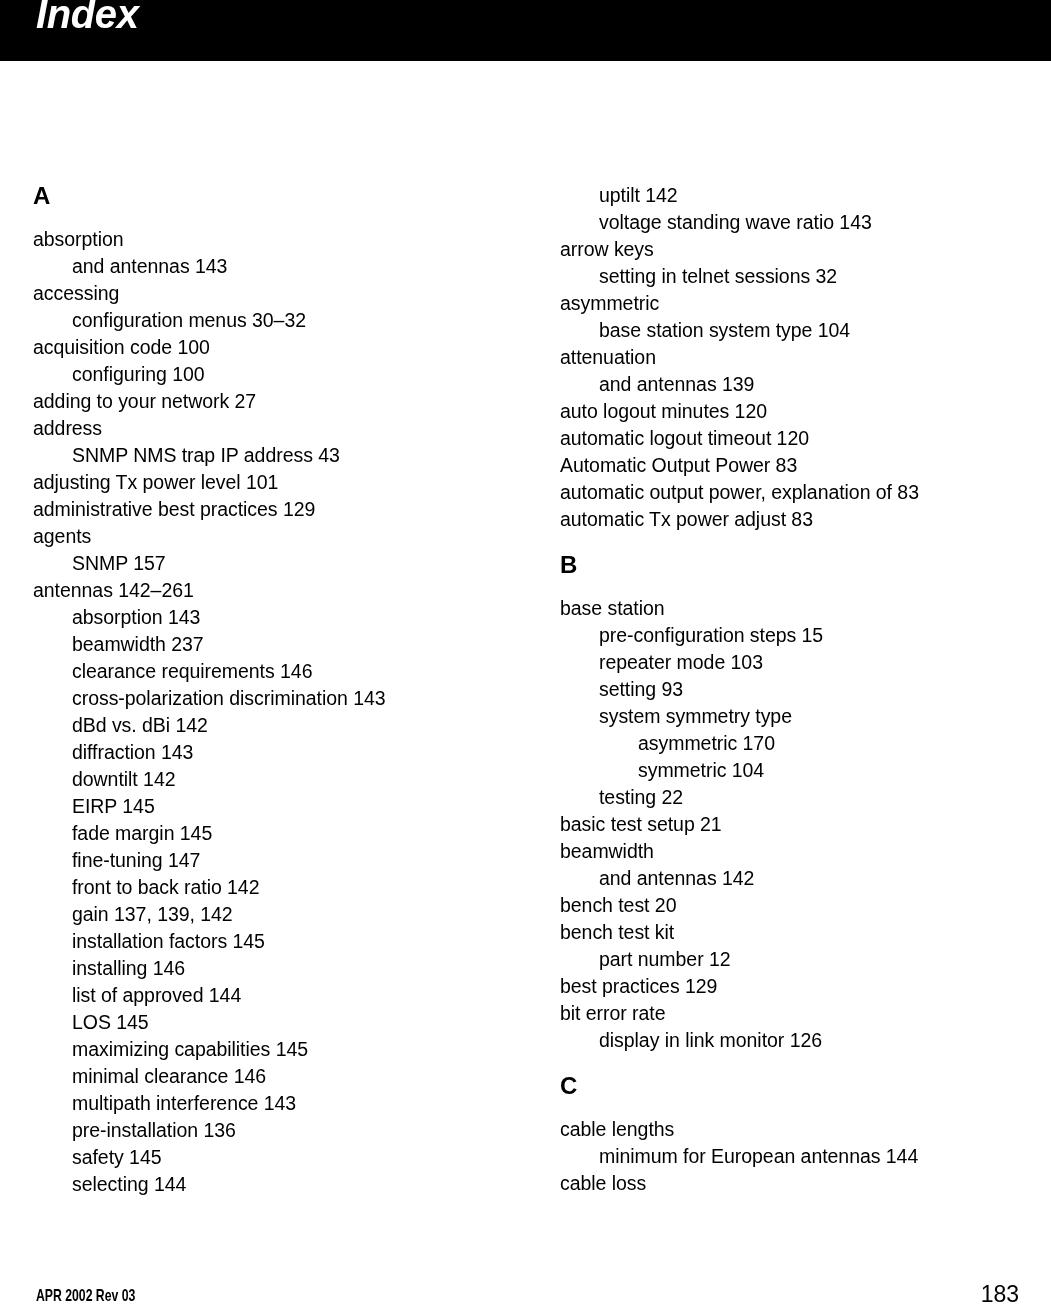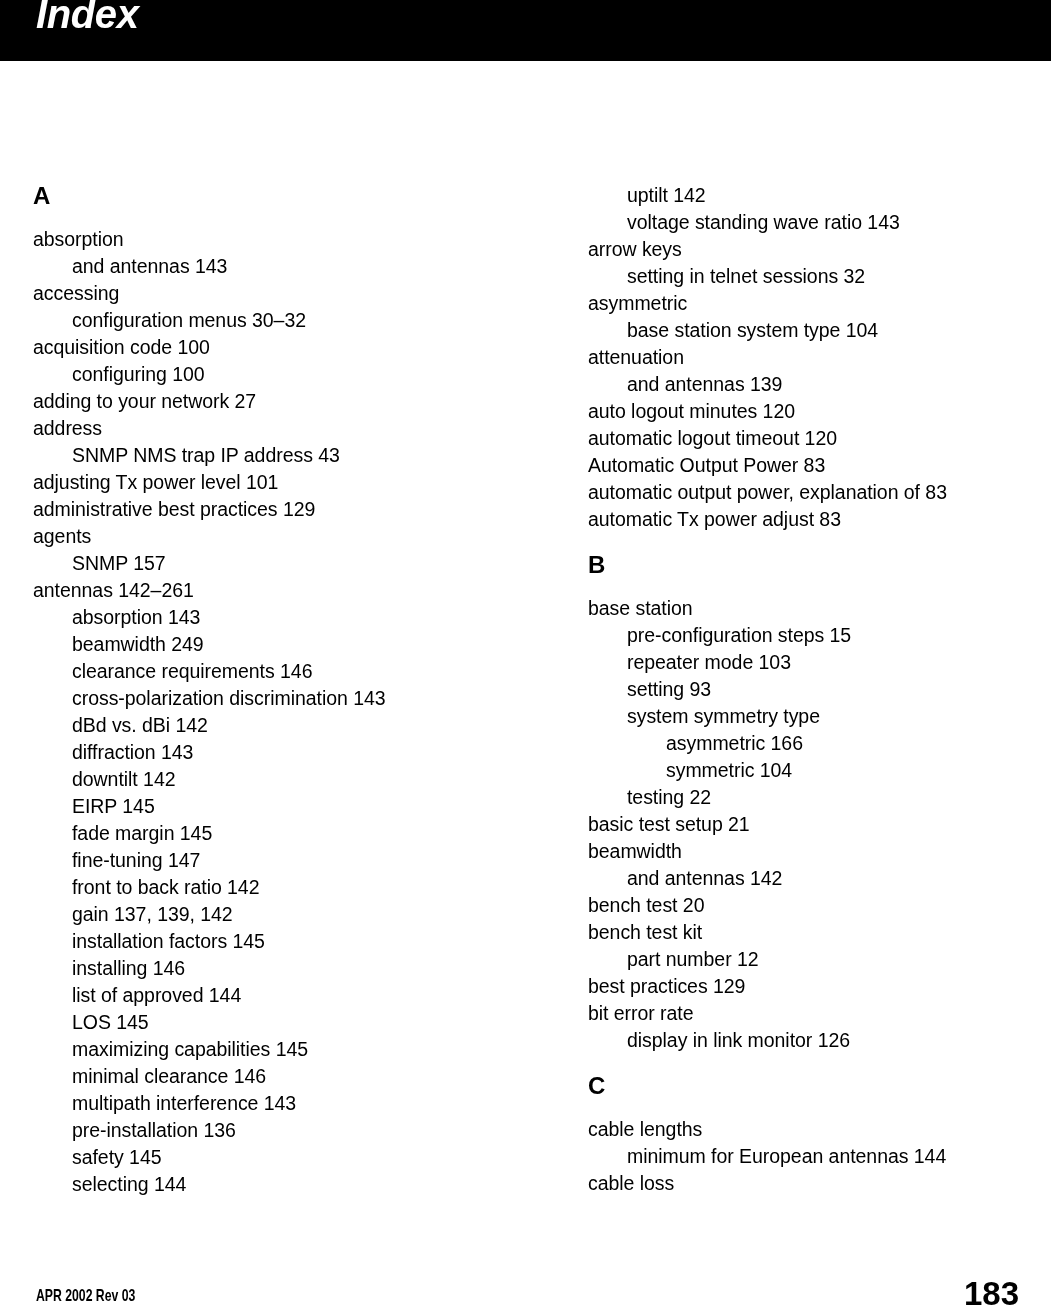--- a/index.html
+++ b/index.html
@@ -45,21 +45,21 @@
     left: 0;
     top: 182px;
     width: 1051px;
   }
   .column {
     position: absolute;
     top: 0;
     width: 460px;
   }
   #column-left  { left: 33px;  }
-  #column-right { left: 560px; margin-left: 28px; }
+  #column-right { left: 560px; }
 
   .letter-heading {
     font-size: 24px;
     font-weight: bold;
     line-height: 27px;
     margin: 0 0 17px 0;
     letter-spacing: 0.2px;
   }
   .letter-heading.spaced-above {
     margin-top: 18px;
@@ -91,23 +91,23 @@
     line-height: 20px;
     font-weight: bold;
     transform: scaleX(0.72);
     transform-origin: left top;
     white-space: nowrap;
   }
   #footer-page {
     position: absolute;
     right: 32px;
     top: -9px;
-    font-size: 33px;
+    font-size: 23px;
     line-height: 34px;
-    font-weight: bold;
+    font-weight: normal;
     white-space: nowrap;
   }
 </style>
 </head>
 <body>
 
 <div id="header-band">
   <div id="header-title">Index</div>
 </div>
 
@@ -122,21 +122,21 @@
       <div class="entry lvl1">configuring 100</div>
       <div class="entry lvl0">adding to your network 27</div>
       <div class="entry lvl0">address</div>
       <div class="entry lvl1">SNMP NMS trap IP address 43</div>
       <div class="entry lvl0">adjusting Tx power level 101</div>
       <div class="entry lvl0">administrative best practices 129</div>
       <div class="entry lvl0">agents</div>
       <div class="entry lvl1">SNMP 157</div>
       <div class="entry lvl0">antennas 142–261</div>
       <div class="entry lvl1">absorption 143</div>
-      <div class="entry lvl1">beamwidth 249</div>
+      <div class="entry lvl1">beamwidth 237</div>
       <div class="entry lvl1">clearance requirements 146</div>
       <div class="entry lvl1">cross-polarization discrimination 143</div>
       <div class="entry lvl1">dBd vs. dBi 142</div>
       <div class="entry lvl1">diffraction 143</div>
       <div class="entry lvl1">downtilt 142</div>
       <div class="entry lvl1">EIRP 145</div>
       <div class="entry lvl1">fade margin 145</div>
       <div class="entry lvl1">fine-tuning 147</div>
       <div class="entry lvl1">front to back ratio 142</div>
       <div class="entry lvl1">gain 137, 139, 142</div>
@@ -164,21 +164,21 @@
       <div class="entry lvl0">automatic logout timeout 120</div>
       <div class="entry lvl0">Automatic Output Power 83</div>
       <div class="entry lvl0">automatic output power, explanation of 83</div>
       <div class="entry lvl0">automatic Tx power adjust 83</div>
       <div class="letter-heading spaced-above">B</div>
       <div class="entry lvl0">base station</div>
       <div class="entry lvl1">pre-configuration steps 15</div>
       <div class="entry lvl1">repeater mode 103</div>
       <div class="entry lvl1">setting 93</div>
       <div class="entry lvl1">system symmetry type</div>
-      <div class="entry lvl2">asymmetric 166</div>
+      <div class="entry lvl2">asymmetric 170</div>
       <div class="entry lvl2">symmetric 104</div>
       <div class="entry lvl1">testing 22</div>
       <div class="entry lvl0">basic test setup 21</div>
       <div class="entry lvl0">beamwidth</div>
       <div class="entry lvl1">and antennas 142</div>
       <div class="entry lvl0">bench test 20</div>
       <div class="entry lvl0">bench test kit</div>
       <div class="entry lvl1">part number 12</div>
       <div class="entry lvl0">best practices 129</div>
       <div class="entry lvl0">bit error rate</div>

